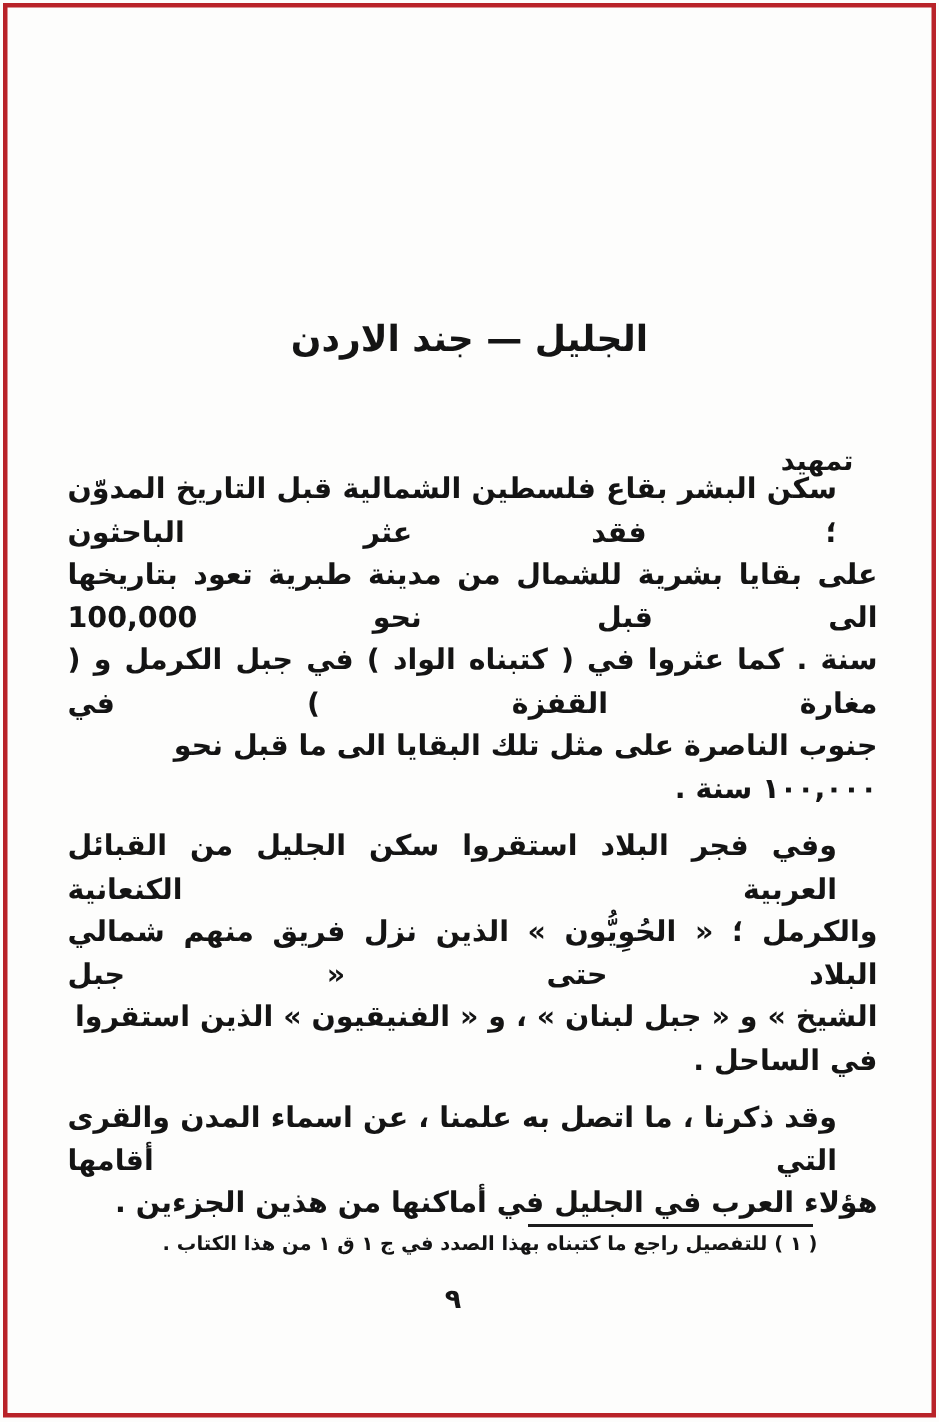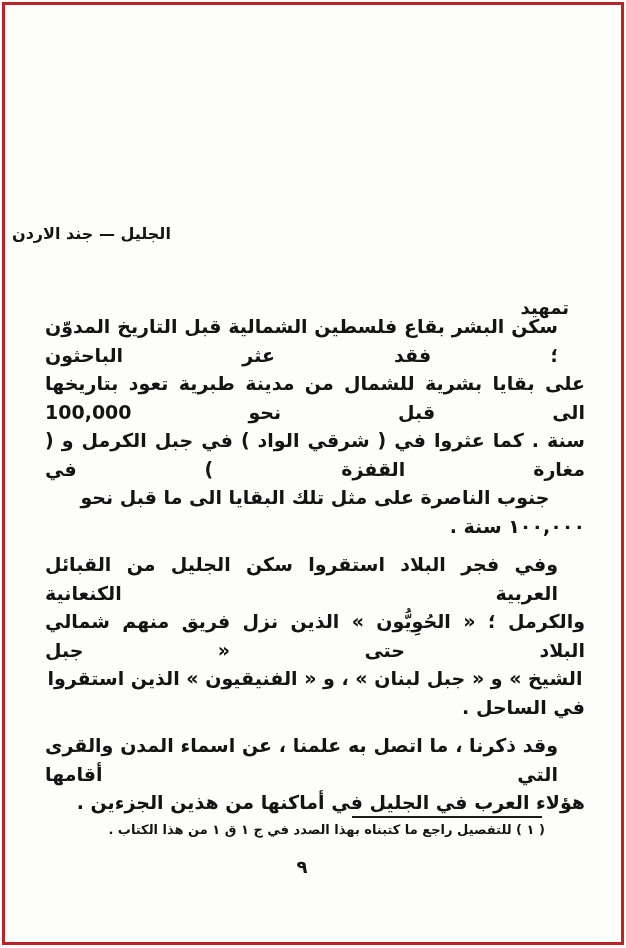--- a/index.html
+++ b/index.html
@@ -13,24 +13,24 @@
   }
   .frame{
     position:absolute;
     left:2px;top:2px;right:2px;bottom:3px;
     border:3px solid #b92329;
     pointer-events:none;
   }
   .title{
     position:absolute;
     top:212px;left:0;right:0;
-    margin:12px;
-    text-align:left;
+    margin:0;
+    text-align:center;
     direction:rtl;
-    font-size:16px;
+    font-size:24px;
     font-weight:700;
     letter-spacing:0px;
   }
   .section-heading{
     position:absolute;
     top:281px;right:41px;
     margin:16px;
     direction:rtl;
     font-size:18px;
     font-weight:700;
@@ -49,21 +49,21 @@
     line-height:28.5px;
   }
   .line{
     display:block;
     direction:rtl;
     text-align:justify;
     text-align-last:justify;
     white-space:normal;
   }
   .line.first{ padding-right:27px; }
-  .line.last{ text-align:center; text-align-last:right; }
+  .line.last{ text-align:right; text-align-last:right; }
   .fn-rule{
     position:absolute;
     top:816px;right:84px;
     width:190px;height:0;
     border-top:2px solid #1c1c1c;
   }
   .footnote{
     position:absolute;
     top:822px;right:81px;
     direction:rtl;
@@ -88,21 +88,21 @@
 
   <h1 class="title">الجليل — جند الاردن</h1>
 
   <h2 class="section-heading">تمهيد</h2>
 
   <div class="body-text">
 
     <p class="para">
       <span class="line first">سكن البشر بقاع فلسطين الشمالية قبل التاريخ المدوّن ؛ فقد عثر الباحثون</span>
       <span class="line">على بقايا بشرية للشمال من مدينة طبرية تعود بتاريخها الى قبل نحو 100,000</span>
-      <span class="line">سنة . كما عثروا في ( شرقي الواد ) في جبل الكرمل و ( مغارة القفزة ) في</span>
+      <span class="line">سنة . كما عثروا في ( كتبناه الواد ) في جبل الكرمل و ( مغارة القفزة ) في</span>
       <span class="line last">جنوب الناصرة على مثل تلك البقايا الى ما قبل نحو ١٠٠,٠٠٠ سنة .</span>
     </p>
 
 
     <p class="para">
       <span class="line first">وفي فجر البلاد استقروا سكن الجليل من القبائل العربية الكنعانية</span>
       <span class="line">والكرمل ؛ « الحُوِيُّون » الذين نزل فريق منهم شمالي البلاد حتى « جبل</span>
       <span class="line last">الشيخ » و « جبل لبنان » ، و « الفنيقيون » الذين استقروا في الساحل .</span>
     </p>
 

